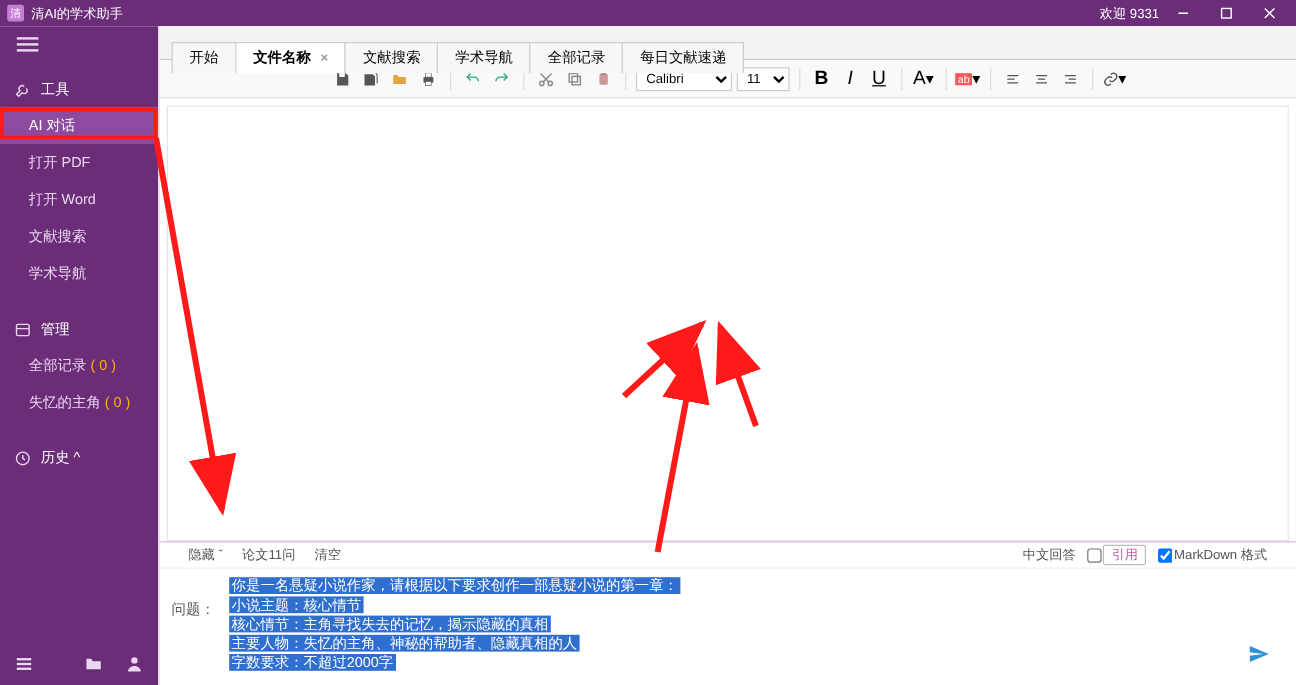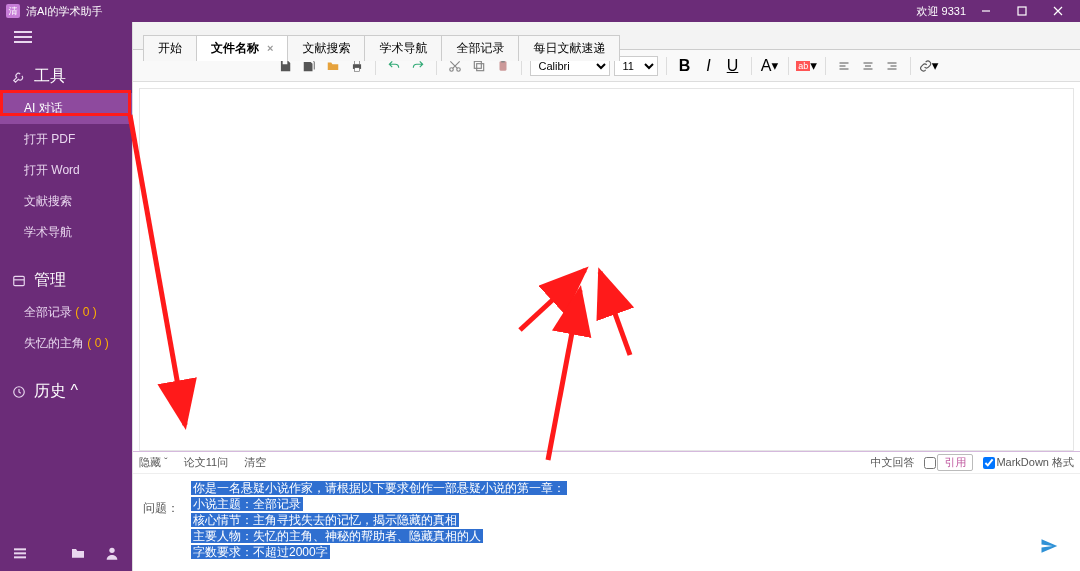--- a/index.html
+++ b/index.html
@@ -8,40 +8,40 @@
   .titlebar .title { flex: 1; }
   .titlebar .right { display: flex; align-items: center; gap: 4px; }
   .winbtn { width: 32px; height: 22px; display: flex; align-items: center; justify-content: center; cursor: pointer; }
   .winbtn svg { width: 10px; height: 10px; stroke: #fff; stroke-width: 1.2; fill: none; }
   .app-icon { width: 14px; height: 14px; background: #c77dd8; border-radius: 2px; margin-right: 6px; display:flex; align-items:center; justify-content:center; font-size:9px; color:#fff;}
   .main { display: flex; height: 549px; }
   .sidebar { width: 132px; background: #6b2c78; color: #e9d7ef; display: flex; flex-direction: column; font-size: 12px; }
   .hamburger { height: 30px; display: flex; align-items: center; padding-left: 14px; }
   .hamburger div { width: 18px; height: 2px; background: #e9d7ef; box-shadow: 0 5px 0 #e9d7ef, 0 -5px 0 #e9d7ef; }
   .side-group { padding: 8px 0; }
-  .side-head { display: flex; align-items: center; gap: 8px; padding: 6px 12px; font-size: 16px; color: #fff; }
+  .side-head { display: flex; align-items: center; gap: 8px; padding: 6px 12px; font-size: 12px; color: #fff; }
   .side-head .icon { width: 14px; height: 14px; display:inline-flex; align-items:center; justify-content:center; }
   .side-item { padding: 7px 18px 7px 24px; cursor: pointer; white-space: nowrap; }
   .side-item.active { background: #8e4a9e; color: #fff; }
   .side-item .cnt { color: #ffb100; }
   .side-bottom { margin-top: auto; display: flex; gap: 18px; padding: 10px 12px; align-items:center; }
   .side-bottom .bicon { width:16px; height:16px; display:flex; align-items:center; justify-content:center; }
 
   .content { flex: 1; display: flex; flex-direction: column; background: #fff; border-left:1px solid #ddd;}
   .tabs { height: 28px; display: flex; align-items: flex-end; background: #f3f3f3; border-bottom: 1px solid #ccc; padding-left: 10px; gap:0;}
   .tab { padding: 4px 14px; font-size: 12px; border: 1px solid #ccc; border-bottom: none; margin-right: -1px; background: #f7f7f7; cursor: pointer; position:relative; top:12px;}
   .tab.active { background: #fff; font-weight: 600; }
   .tab .close { margin-left: 8px; color:#999; font-size:11px; }
   .toolbar { height: 32px; background: #f9f9f9; border-bottom: 1px solid #ddd; display: flex; align-items: center; padding: 0 10px; gap: 4px; justify-content:center;}
   .tbtn { width: 20px; height: 20px; display: flex; align-items: center; justify-content: center; cursor: pointer; border-radius:2px; }
   .tsep { width:1px; height:18px; background:#ddd; margin:0 4px;}
   .tselect { font-size: 11px; height: 20px; border:1px solid #ccc; background:#fff; padding:0 4px;}
   .editor { flex: 1; background: #fff; margin: 6px 6px 0 6px; border:1px solid #e5e5e5; }
   .bottom-panel { height: 120px; border-top: 1px solid #d5b9dd; display:flex; flex-direction:column;}
-  .bp-header { height: 22px; display:flex; align-items:center; font-size:11px; color:#555; padding:0 6px; gap:16px; border-bottom:1px solid #eee;}
+  .bp-header { height: 22px; display:flex; align-items:center; font-size:11px; color:#555; padding:0 24px; gap:16px; border-bottom:1px solid #eee;}
   .bp-header .right { margin-left:auto; display:flex; align-items:center; gap:10px;}
   .bp-header .right label { display:flex; align-items:center; gap:1px;}
   .bp-link { color:#555; cursor:pointer;}
   .bp-body { flex:1; display:flex; align-items:flex-start; padding:6px 10px; gap:8px;}
   .bp-label { font-size:12px; color:#555; padding-top:20px; width:40px; }
   .prompt-box { font-size:12px; line-height:16px; }
   .prompt-box span { background:#2f6fd0; color:#fff; padding:0 2px;}
   .send { margin-left:auto; align-self:flex-end; padding:6px 12px; cursor:pointer;}
   .send svg{ width:18px; height:18px; fill:#2f91d6;}
   .cite-btn{ border:1px solid #bbb; padding:0 6px; font-size:11px; color:#c05aa0; border-radius:2px; cursor:pointer;}
@@ -267,21 +267,21 @@
           <label>
               <input type="checkbox" class="checkbox" checked="" style="">
               <span>MarkDown 格式</span>
             </label>
         </span>
       </div>
       <div class="bp-body">
         <div class="bp-label">问题：</div>
         <div class="prompt-box">
           <span>你是一名悬疑小说作家，请根据以下要求创作一部悬疑小说的第一章：</span><br>
-          <span>小说主题：全部记录</span><br>
+          <span>小说主题：核心情节</span><br>
           <span>核心情节：主角寻找失去的记忆，揭示隐藏的真相</span><br>
           <span>主要人物：失忆的主角、神秘的帮助者、隐藏真相的人</span><br>
           <span>字数要求：不超过2000字</span>
         </div>
         <div class="send"><svg viewBox="0 0 24 24">
               <path d="M2 21l21-9L2 3v7l15 2-15 2z"></path>
             </svg></div>
       </div>
     </div>
   </div>

